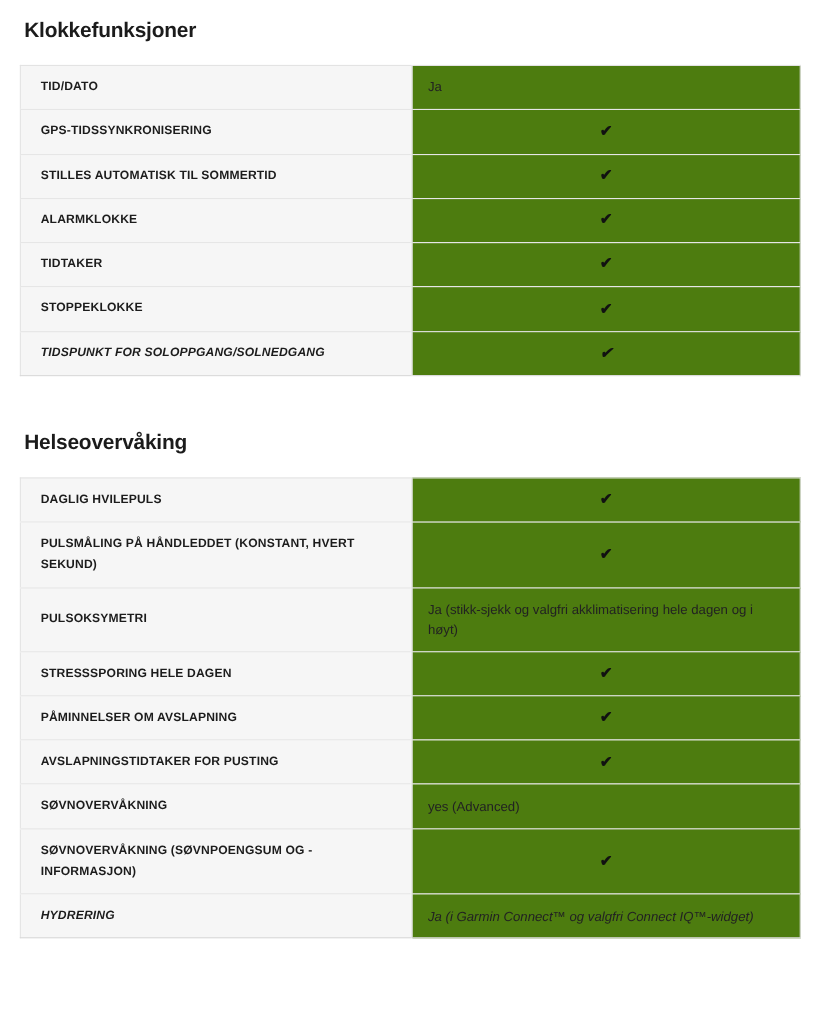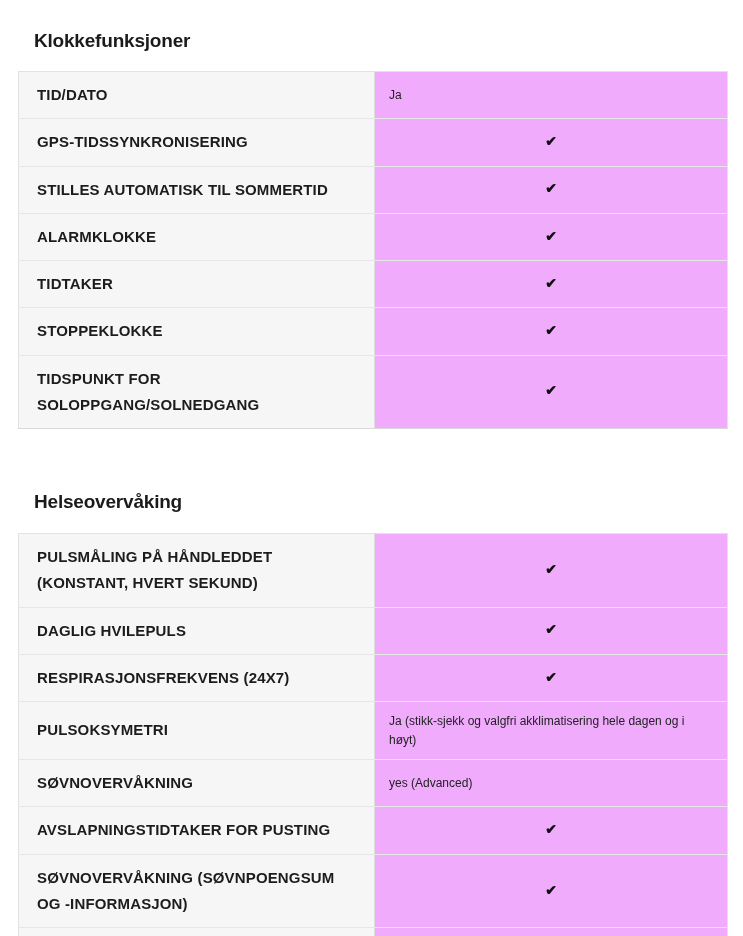--- a/index.html
+++ b/index.html
@@ -24,21 +24,21 @@
   .section {
     margin: 0;
   }
 
   .section-title {
     font-family: "Liberation Sans Narrow", "Liberation Sans", sans-serif;
     font-size: 19px;
     font-weight: 700;
     letter-spacing: -0.2px;
     color: #1b1b1b;
-    margin: 16px;
+    margin: 4px;
     padding: 0 0 0 18px;
   }
 
   .section-1 .section-title { padding-top: 14px; }
   .section-2 .section-title { padding-top: 0px; }
 
   .spec-table {
     border-collapse: collapse;
     border-spacing: 0;
     width: 710px;
@@ -49,45 +49,46 @@
   }
 
   .section-1 .spec-table { margin-top: 19px; }
   .section-2 .spec-table { margin-top: 20px; }
 
   .spec-table tr {
     border-bottom: 1px solid #e0e0e0;
   }
   .spec-table tr:last-child {
     border-bottom: none;
+    font-style: italic;
   }
 
   .spec-table td {
     border: none;
     vertical-align: middle;
     box-sizing: border-box;
   }
 
   td.cell-label {
     width: 356px;
     background: #f6f6f6;
     border-right: 1px solid #dedede;
     border-bottom: 1px solid #e6e6e6;
     padding: 10px 14px 10px 18px;
-    font-size: 15px;
+    font-size: 11px;
     font-weight: 700;
     letter-spacing: 0.15px;
     line-height: 1.75;
     text-transform: uppercase;
     color: #1c1c1c;
   }
 
   td.cell-value {
     width: 353px;
-    background: #f0abfc;
+    background: #4d7c0f;
     border-bottom: 1px solid #e6e6e6;
     padding: 10px 16px 10px 14px;
     font-size: 12px;
     font-weight: 400;
     line-height: 1.55;
     color: #222222;
   }
 
   tr:last-child td.cell-label,
   tr:last-child td.cell-value {
@@ -153,42 +154,46 @@
     </table>
   </div>
 
   <div class="section-gap"></div>
 
   <div class="section section-2">
     <h2 class="section-title">Helseovervåking</h2>
     <table class="spec-table">
       <tbody>
           <tr>
+            <td class="cell-label">DAGLIG HVILEPULS</td>
+            <td class="cell-value is-check"><span class="check-icon">✔</span></td>
+          </tr>
+          <tr>
             <td class="cell-label">PULSMÅLING PÅ HÅNDLEDDET (KONSTANT, HVERT SEKUND)</td>
-            <td class="cell-value is-check"><span class="check-icon">✔</span></td>
-          </tr>
-          <tr>
-            <td class="cell-label">DAGLIG HVILEPULS</td>
-            <td class="cell-value is-check"><span class="check-icon">✔</span></td>
-          </tr>
-          <tr>
-            <td class="cell-label">RESPIRASJONSFREKVENS (24X7)</td>
             <td class="cell-value is-check"><span class="check-icon">✔</span></td>
           </tr>
           <tr>
             <td class="cell-label">PULSOKSYMETRI</td>
             <td class="cell-value">Ja (stikk-sjekk og valgfri akklimatisering hele dagen og i høyt)</td>
           </tr>
           <tr>
+            <td class="cell-label">STRESSSPORING HELE DAGEN</td>
+            <td class="cell-value is-check"><span class="check-icon">✔</span></td>
+          </tr>
+          <tr>
+            <td class="cell-label">PÅMINNELSER OM AVSLAPNING</td>
+            <td class="cell-value is-check"><span class="check-icon">✔</span></td>
+          </tr>
+          <tr>
+            <td class="cell-label">AVSLAPNINGSTIDTAKER FOR PUSTING</td>
+            <td class="cell-value is-check"><span class="check-icon">✔</span></td>
+          </tr>
+          <tr>
             <td class="cell-label">SØVNOVERVÅKNING</td>
             <td class="cell-value">yes (Advanced)</td>
-          </tr>
-          <tr>
-            <td class="cell-label">AVSLAPNINGSTIDTAKER FOR PUSTING</td>
-            <td class="cell-value is-check"><span class="check-icon">✔</span></td>
           </tr>
           <tr>
             <td class="cell-label">SØVNOVERVÅKNING (SØVNPOENGSUM OG -INFORMASJON)</td>
             <td class="cell-value is-check"><span class="check-icon">✔</span></td>
           </tr>
           <tr>
             <td class="cell-label">HYDRERING</td>
             <td class="cell-value">Ja (i Garmin Connect™ og valgfri Connect IQ™-widget)</td>
           </tr>
         </tbody>

